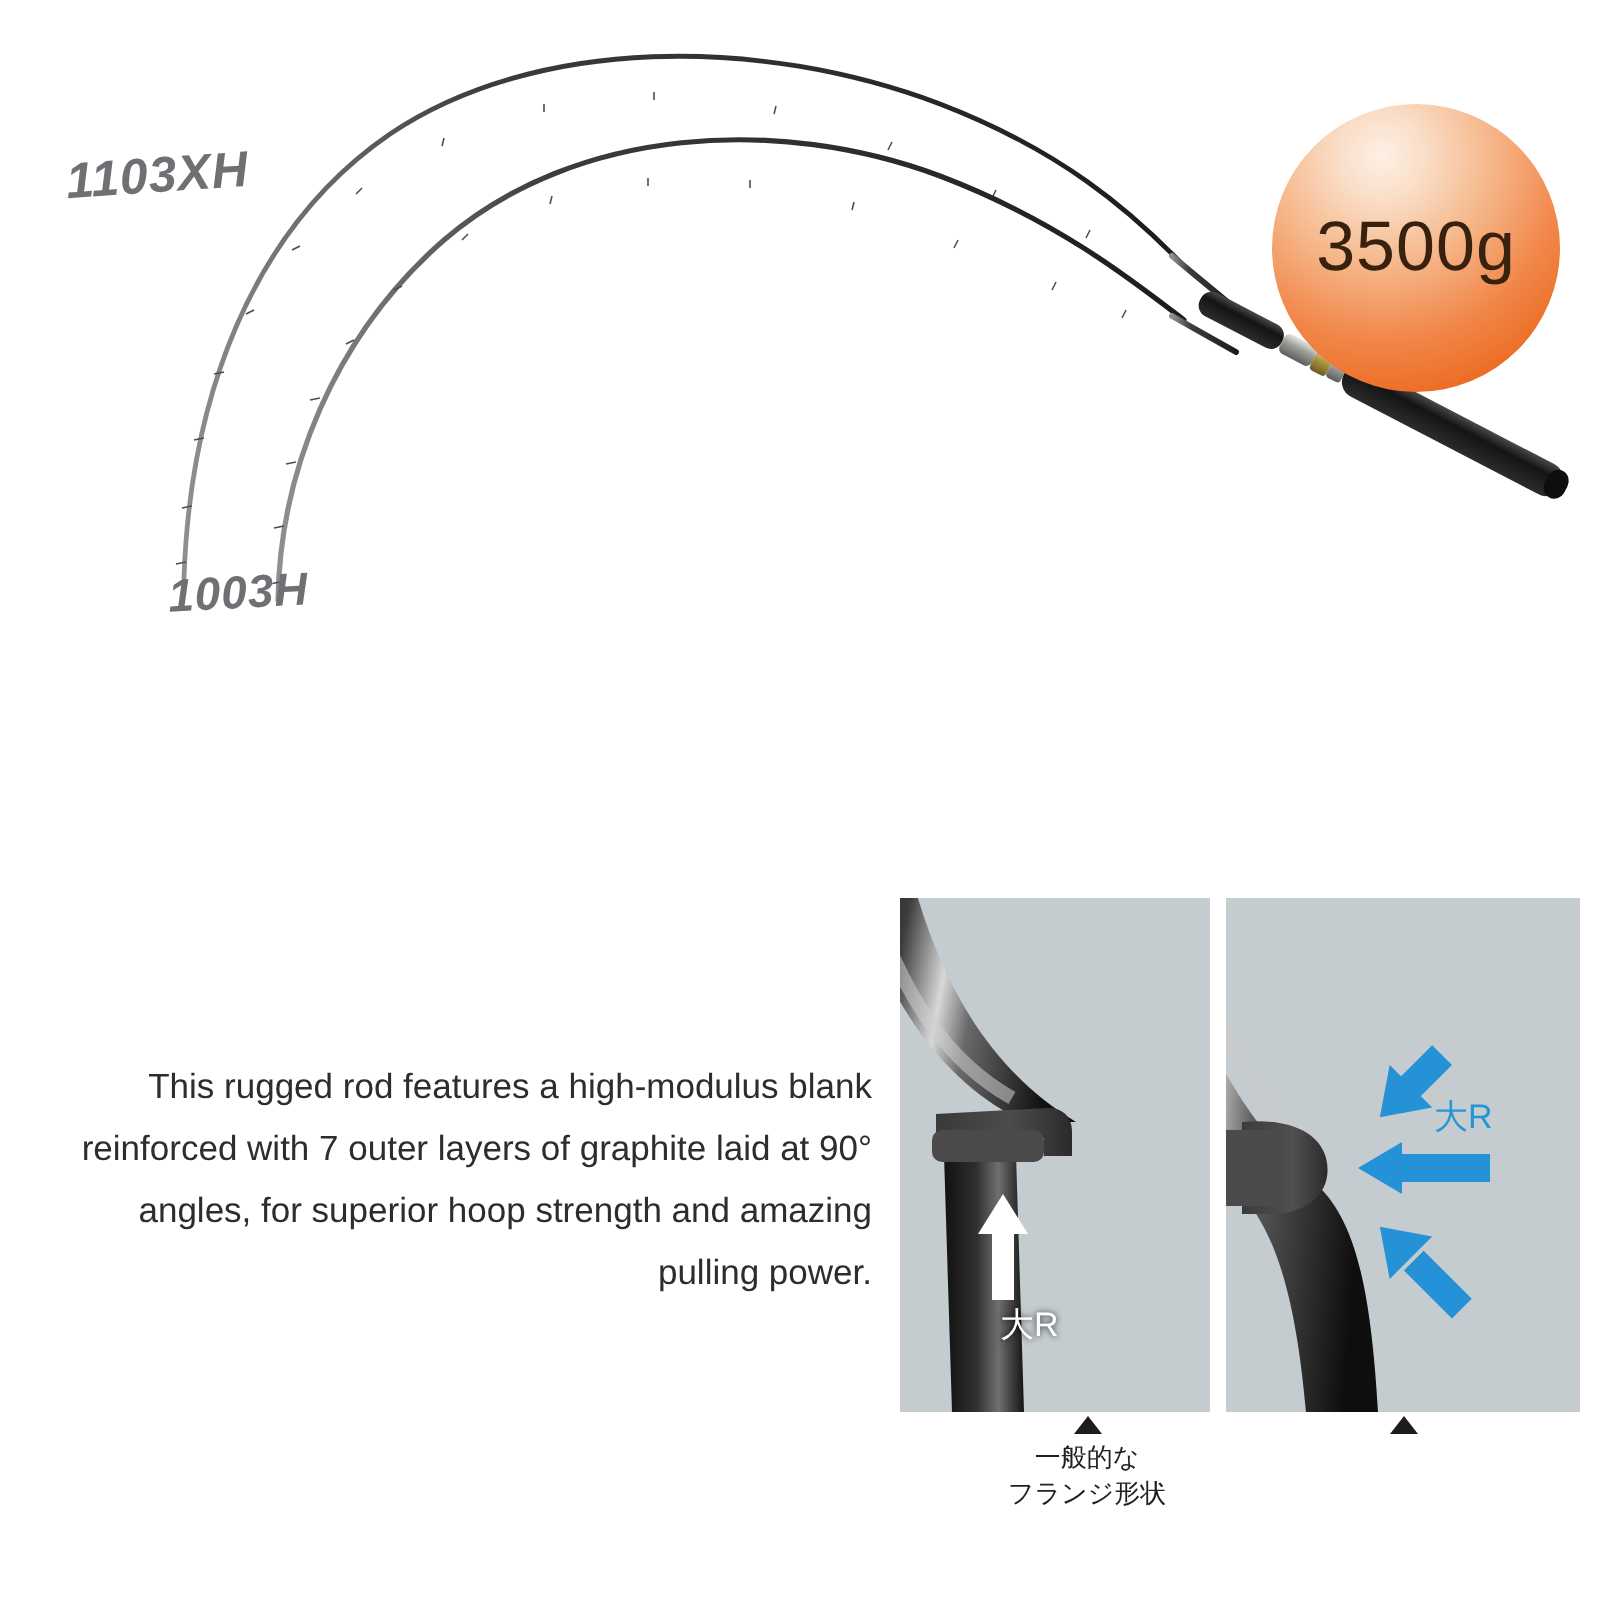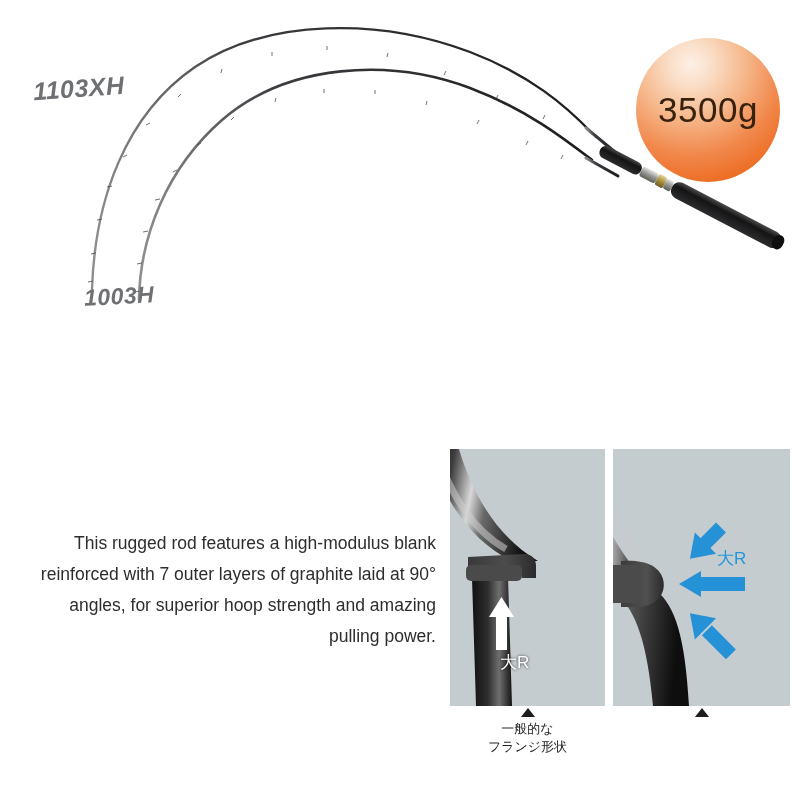--- a/index.html
+++ b/index.html
@@ -53,21 +53,21 @@
   }
   .rod-label.bottom {
     left: 84px; top: 283px;
     font-size: 23px;
     transform: rotate(-3deg);
   }
 
   
   .weight-badge {
     position: absolute;
-    left: 636px; top: 38px;
+    left: 636px; top: 52px;
     width: 144px; height: 144px;
     border-radius: 50%;
     background:
       radial-gradient(circle at 38% 18%,
         #fdf0e6 0%,
         #fadfc9 14%,
         #f6b98d 36%,
         #f1874a 62%,
         #ec6a1f 84%,
         #e9631a 100%);
@@ -167,21 +167,21 @@
   }
   .caption {
     position: absolute;
     top: 0;
     text-align: center;
     font-family: "Liberation Sans", sans-serif;
     font-size: 13px;
     line-height: 18px;
     color: #231f20;
   }
-  .caption.left  { left: 0px;   width: 155px; }
+  .caption.left  { left: 16px;   width: 155px; }
   .caption.right { left: 163px; width: 177px; }
   .caret {
     display: block;
     margin: 0 auto 3px auto;
     width: 0; height: 0;
     border-left: 7px solid transparent;
     border-right: 7px solid transparent;
     border-bottom: 9px solid #1c1c1c;
   }
   .caption-text { display: block; white-space: pre-line; }

